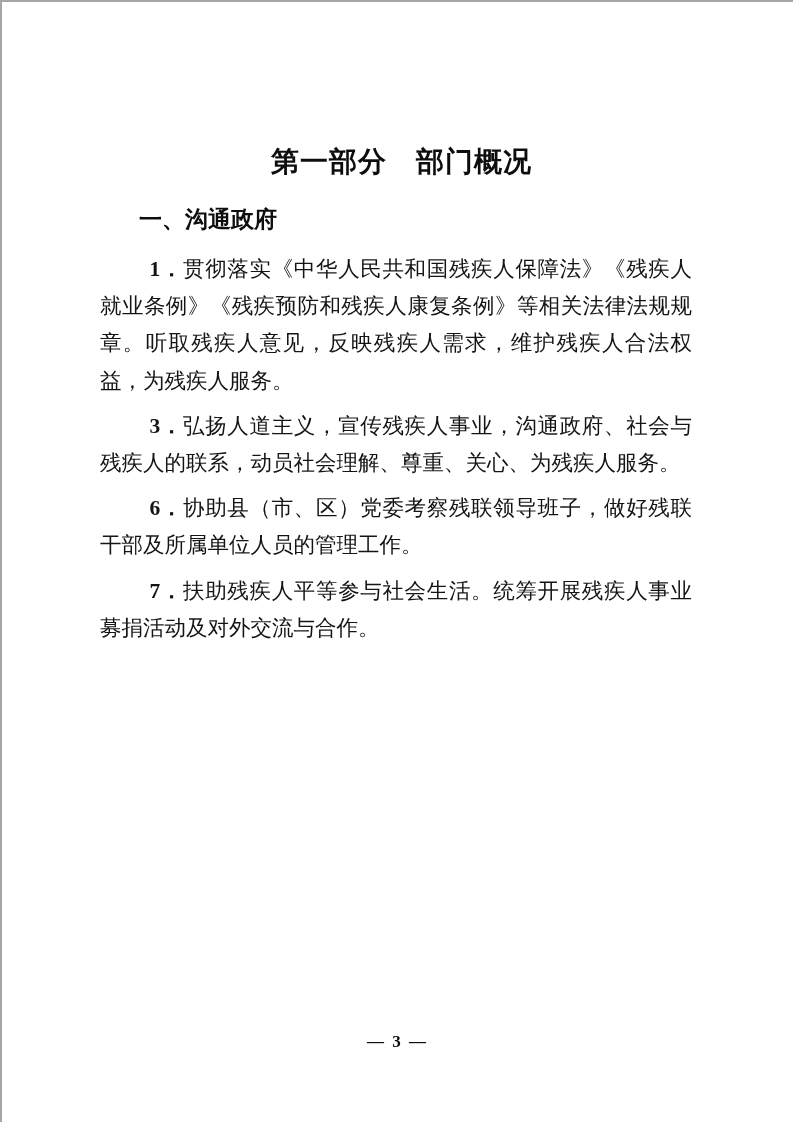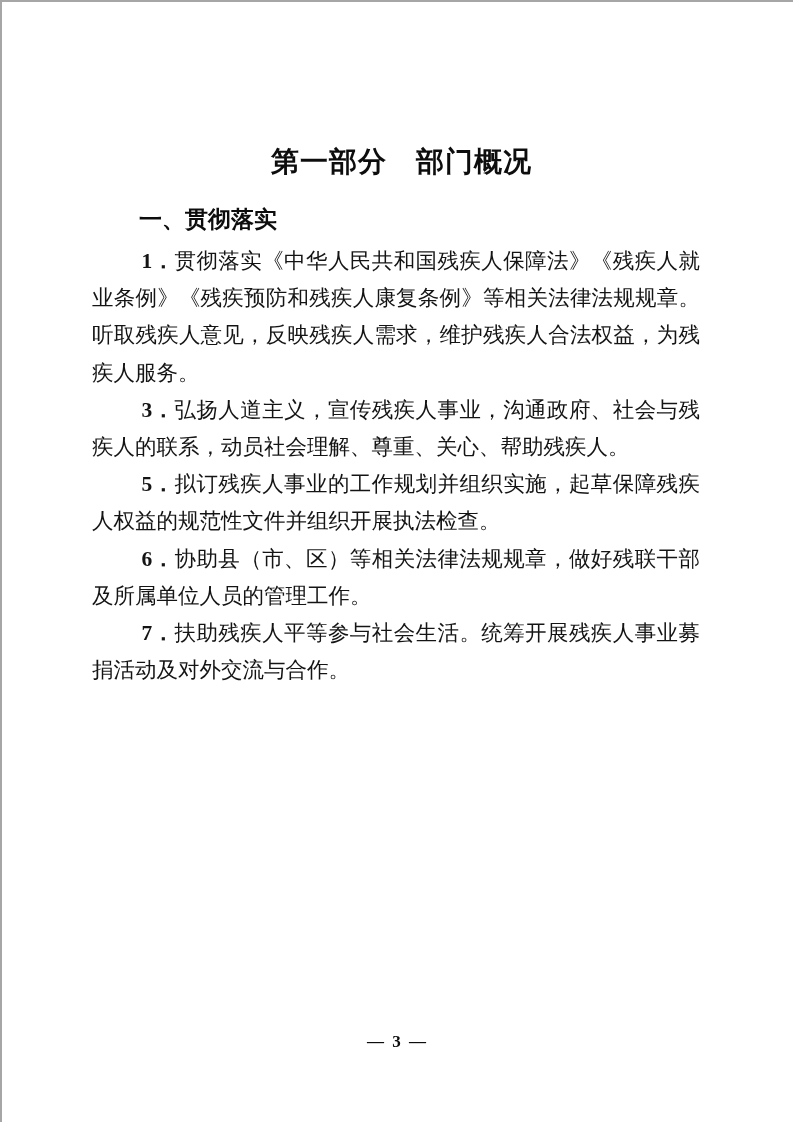--- a/index.html
+++ b/index.html
@@ -39,21 +39,21 @@
   .body-text {
     position: absolute;
     top: 241px; left: 90px; width: 608px;
     font-family: "Liberation Serif", "DejaVu Serif", serif;
     font-size: 21.5px;
     line-height: 37.2px;
     text-align: justify;
     color: #141414;
   }
   .para {
-    margin: 0;
+    margin: 8px;
     text-indent: 2.3em;
   }
   .para-num {
     font-weight: 700;
   }
   .page-number {
     position: absolute;
     top: 1030px; left: 0; width: 100%;
     text-align: center;
     font-family: "Liberation Serif", "DejaVu Serif", serif;
@@ -63,33 +63,32 @@
     color: #0d0d0d;
   }
 </style>
 </head>
 <body>
 
 <div class="sheet">
 
   <div class="doc-title">第一部分　部门概况</div>
 
-  <div class="section-heading">一、贯彻落实</div>
+  <div class="section-heading">一、沟通政府</div>
 
   <div class="body-text">
 
     <p class="para"><span class="para-num">1．</span><span>贯彻落实《中华人民共和国残疾人保障法》《残疾人就业条例》《残疾预防和残疾人康复条例》等相关法律法规规章。听取残疾人意见，反映残疾人需求，维护残疾人合法权益，为残疾人服务。</span></p>
 
 
-    <p class="para"><span class="para-num">3．</span><span>弘扬人道主义，宣传残疾人事业，沟通政府、社会与残疾人的联系，动员社会理解、尊重、关心、帮助残疾人。</span></p>
+    <p class="para"><span class="para-num">3．</span><span>弘扬人道主义，宣传残疾人事业，沟通政府、社会与残疾人的联系，动员社会理解、尊重、关心、为残疾人服务。</span></p>
 
 
-    <p class="para"><span class="para-num">5．</span><span>拟订残疾人事业的工作规划并组织实施，起草保障残疾人权益的规范性文件并组织开展执法检查。</span></p>
 
-    <p class="para"><span class="para-num">6．</span><span>协助县（市、区）等相关法律法规规章，做好残联干部及所属单位人员的管理工作。</span></p>
+    <p class="para"><span class="para-num">6．</span><span>协助县（市、区）党委考察残联领导班子，做好残联干部及所属单位人员的管理工作。</span></p>
 
     <p class="para"><span class="para-num">7．</span><span>扶助残疾人平等参与社会生活。统筹开展残疾人事业募捐活动及对外交流与合作。</span></p>
 
   </div>
 
   <div class="page-number">— 3 —</div>
 
 </div>
 
 </body></html>

